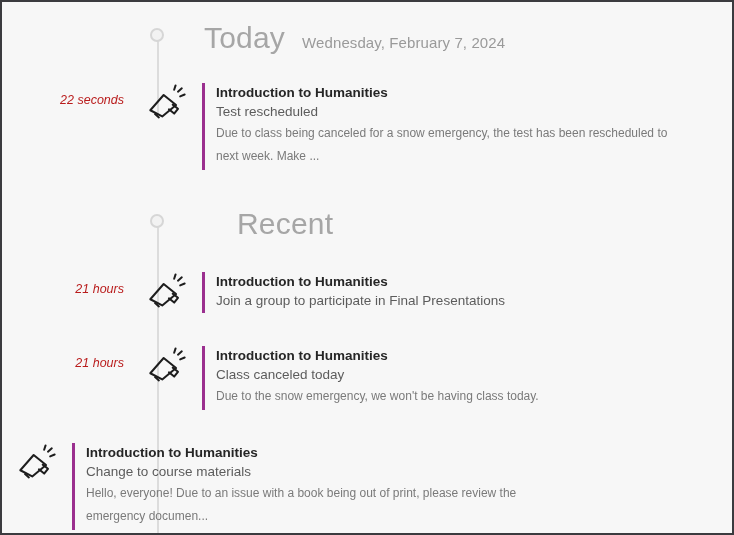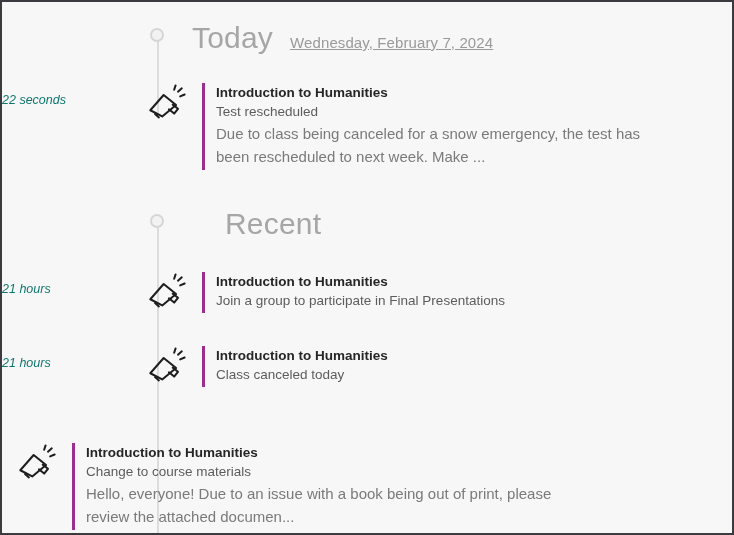--- a/index.html
+++ b/index.html
@@ -50,62 +50,62 @@
     background: #f2f2f2;
     border: 2px solid #d6d6d6;
     box-sizing: border-box;
   }
   .node-today  { top: 26px; }
   .node-recent { top: 212px; }
 
   
   .section-head {
     position: absolute;
-    left: 190px;
+    left: 202px;
     display: flex;
     align-items: baseline;
     white-space: nowrap;
   }
   .section-head.today  { top: 19px; }
   .section-head.recent { top: 205px; margin-left: 33px; }
 
   .section-title {
     font-size: 30px;
     font-weight: 400;
     color: #a6a6a6;
     letter-spacing: 0.2px;
   }
   .section-date {
     font-size: 15px;
     color: #9a9a9a;
     margin-left: 17px;
     letter-spacing: 0.1px;
-    text-decoration: underline;
   }
 
   
   .row {
     position: absolute;
     left: 0;
     width: 734px;
     display: flex;
     align-items: flex-start;
   }
   .row-1 { top: 78px; }
   .row-2 { top: 267px; }
   .row-3 { top: 341px; }
   .row-4 { top: 438px; }
 
   .time {
     width: 130px;
+    text-align: right;
     padding-right: 8px;
     box-sizing: border-box;
     font-size: 12.5px;
     font-style: italic;
-    color: #0f766e;
+    color: #b91c1c;
     padding-top: 13px;
     white-space: nowrap;
   }
 
   .icon-cell {
     width: 70px;
     display: flex;
     justify-content: center;
     padding-top: 4px;
     box-sizing: border-box;
@@ -128,21 +128,21 @@
     font-weight: bold;
     color: #262626;
     line-height: 19px;
   }
   .n-subject {
     font-size: 13.5px;
     color: #5c5c5c;
     line-height: 20px;
   }
   .n-body {
-    font-size: 15px;
+    font-size: 12px;
     color: #7a7a7a;
     line-height: 23px;
     max-width: 460px;
   }
   .n-body.wide { max-width: 470px; }
 </style>
 </head>
 <body>
 
 <div class="window">
@@ -213,37 +213,38 @@
             <path d="M9.5 31.5 L13.5 35.0"></path>
             <line x1="33.5" y1="8.0" x2="37.5" y2="4.5"></line>
             <line x1="35.8" y1="13.0" x2="40.5" y2="11.0"></line>
             <line x1="29.5" y1="6.0" x2="31.0" y2="1.5"></line>
           </g>
         </svg>
       </div>
       <div class="content">
         <div class="n-course">Introduction to Humanities</div>
         <div class="n-subject">Class canceled today</div>
+        <div class="n-body wide">Due to the snow emergency, we won't be having class today.</div>
       </div>
     </div>
 
     <div class="row row-4">
       <div class="icon-cell">
         <svg class="megaphone-icon" viewBox="0 0 44 44">
           <g fill="none" stroke="#1d1d1d" stroke-width="2.1" stroke-linecap="round" stroke-linejoin="round">
             <path d="M4.5 27.5 L18.5 11.5 L31.5 22.0 L17.0 34.0 Z"></path>
             <path d="M24.0 26.5 L29.5 31.0 L33.5 26.0 L28.0 21.6"></path>
             <path d="M9.5 31.5 L13.5 35.0"></path>
             <line x1="33.5" y1="8.0" x2="37.5" y2="4.5"></line>
             <line x1="35.8" y1="13.0" x2="40.5" y2="11.0"></line>
             <line x1="29.5" y1="6.0" x2="31.0" y2="1.5"></line>
           </g>
         </svg>
       </div>
       <div class="content">
         <div class="n-course">Introduction to Humanities</div>
         <div class="n-subject">Change to course materials</div>
-        <div class="n-body wide">Hello, everyone! Due to an issue with a book being out of print, please review the attached documen...</div>
+        <div class="n-body wide">Hello, everyone! Due to an issue with a book being out of print, please review the emergency documen...</div>
       </div>
     </div>
 
   </div>
 </div>
 
 </body></html>

